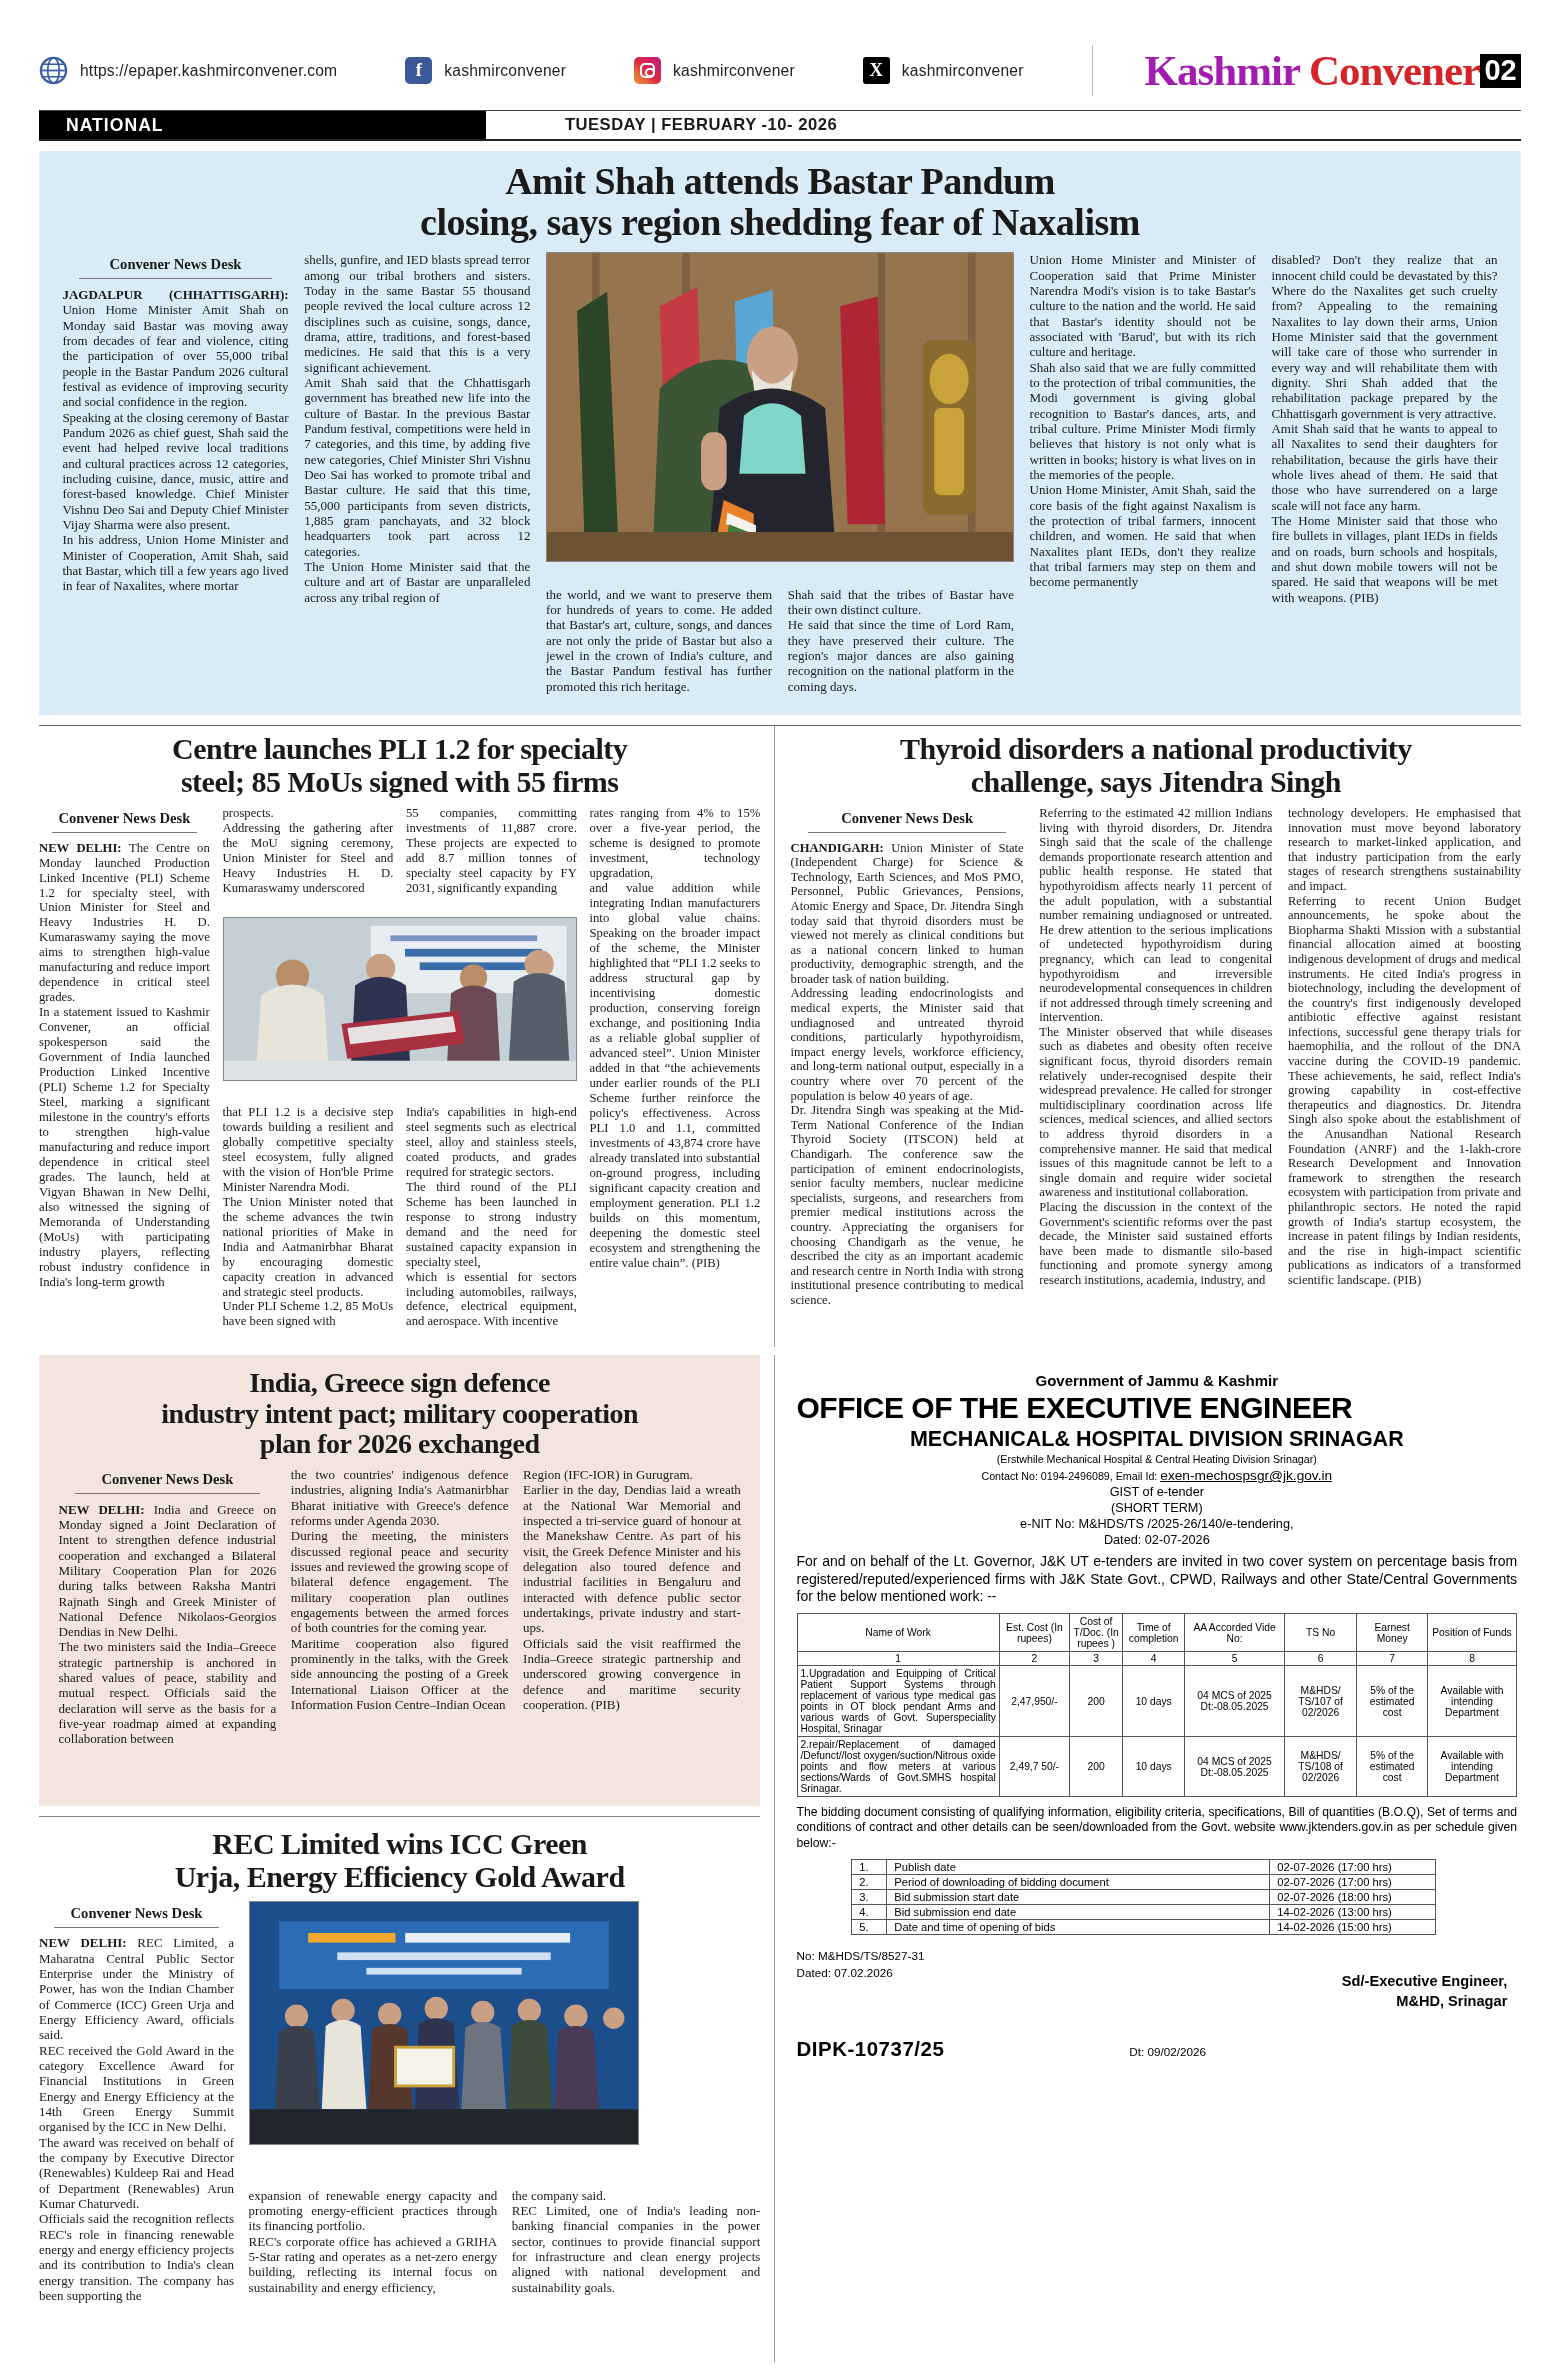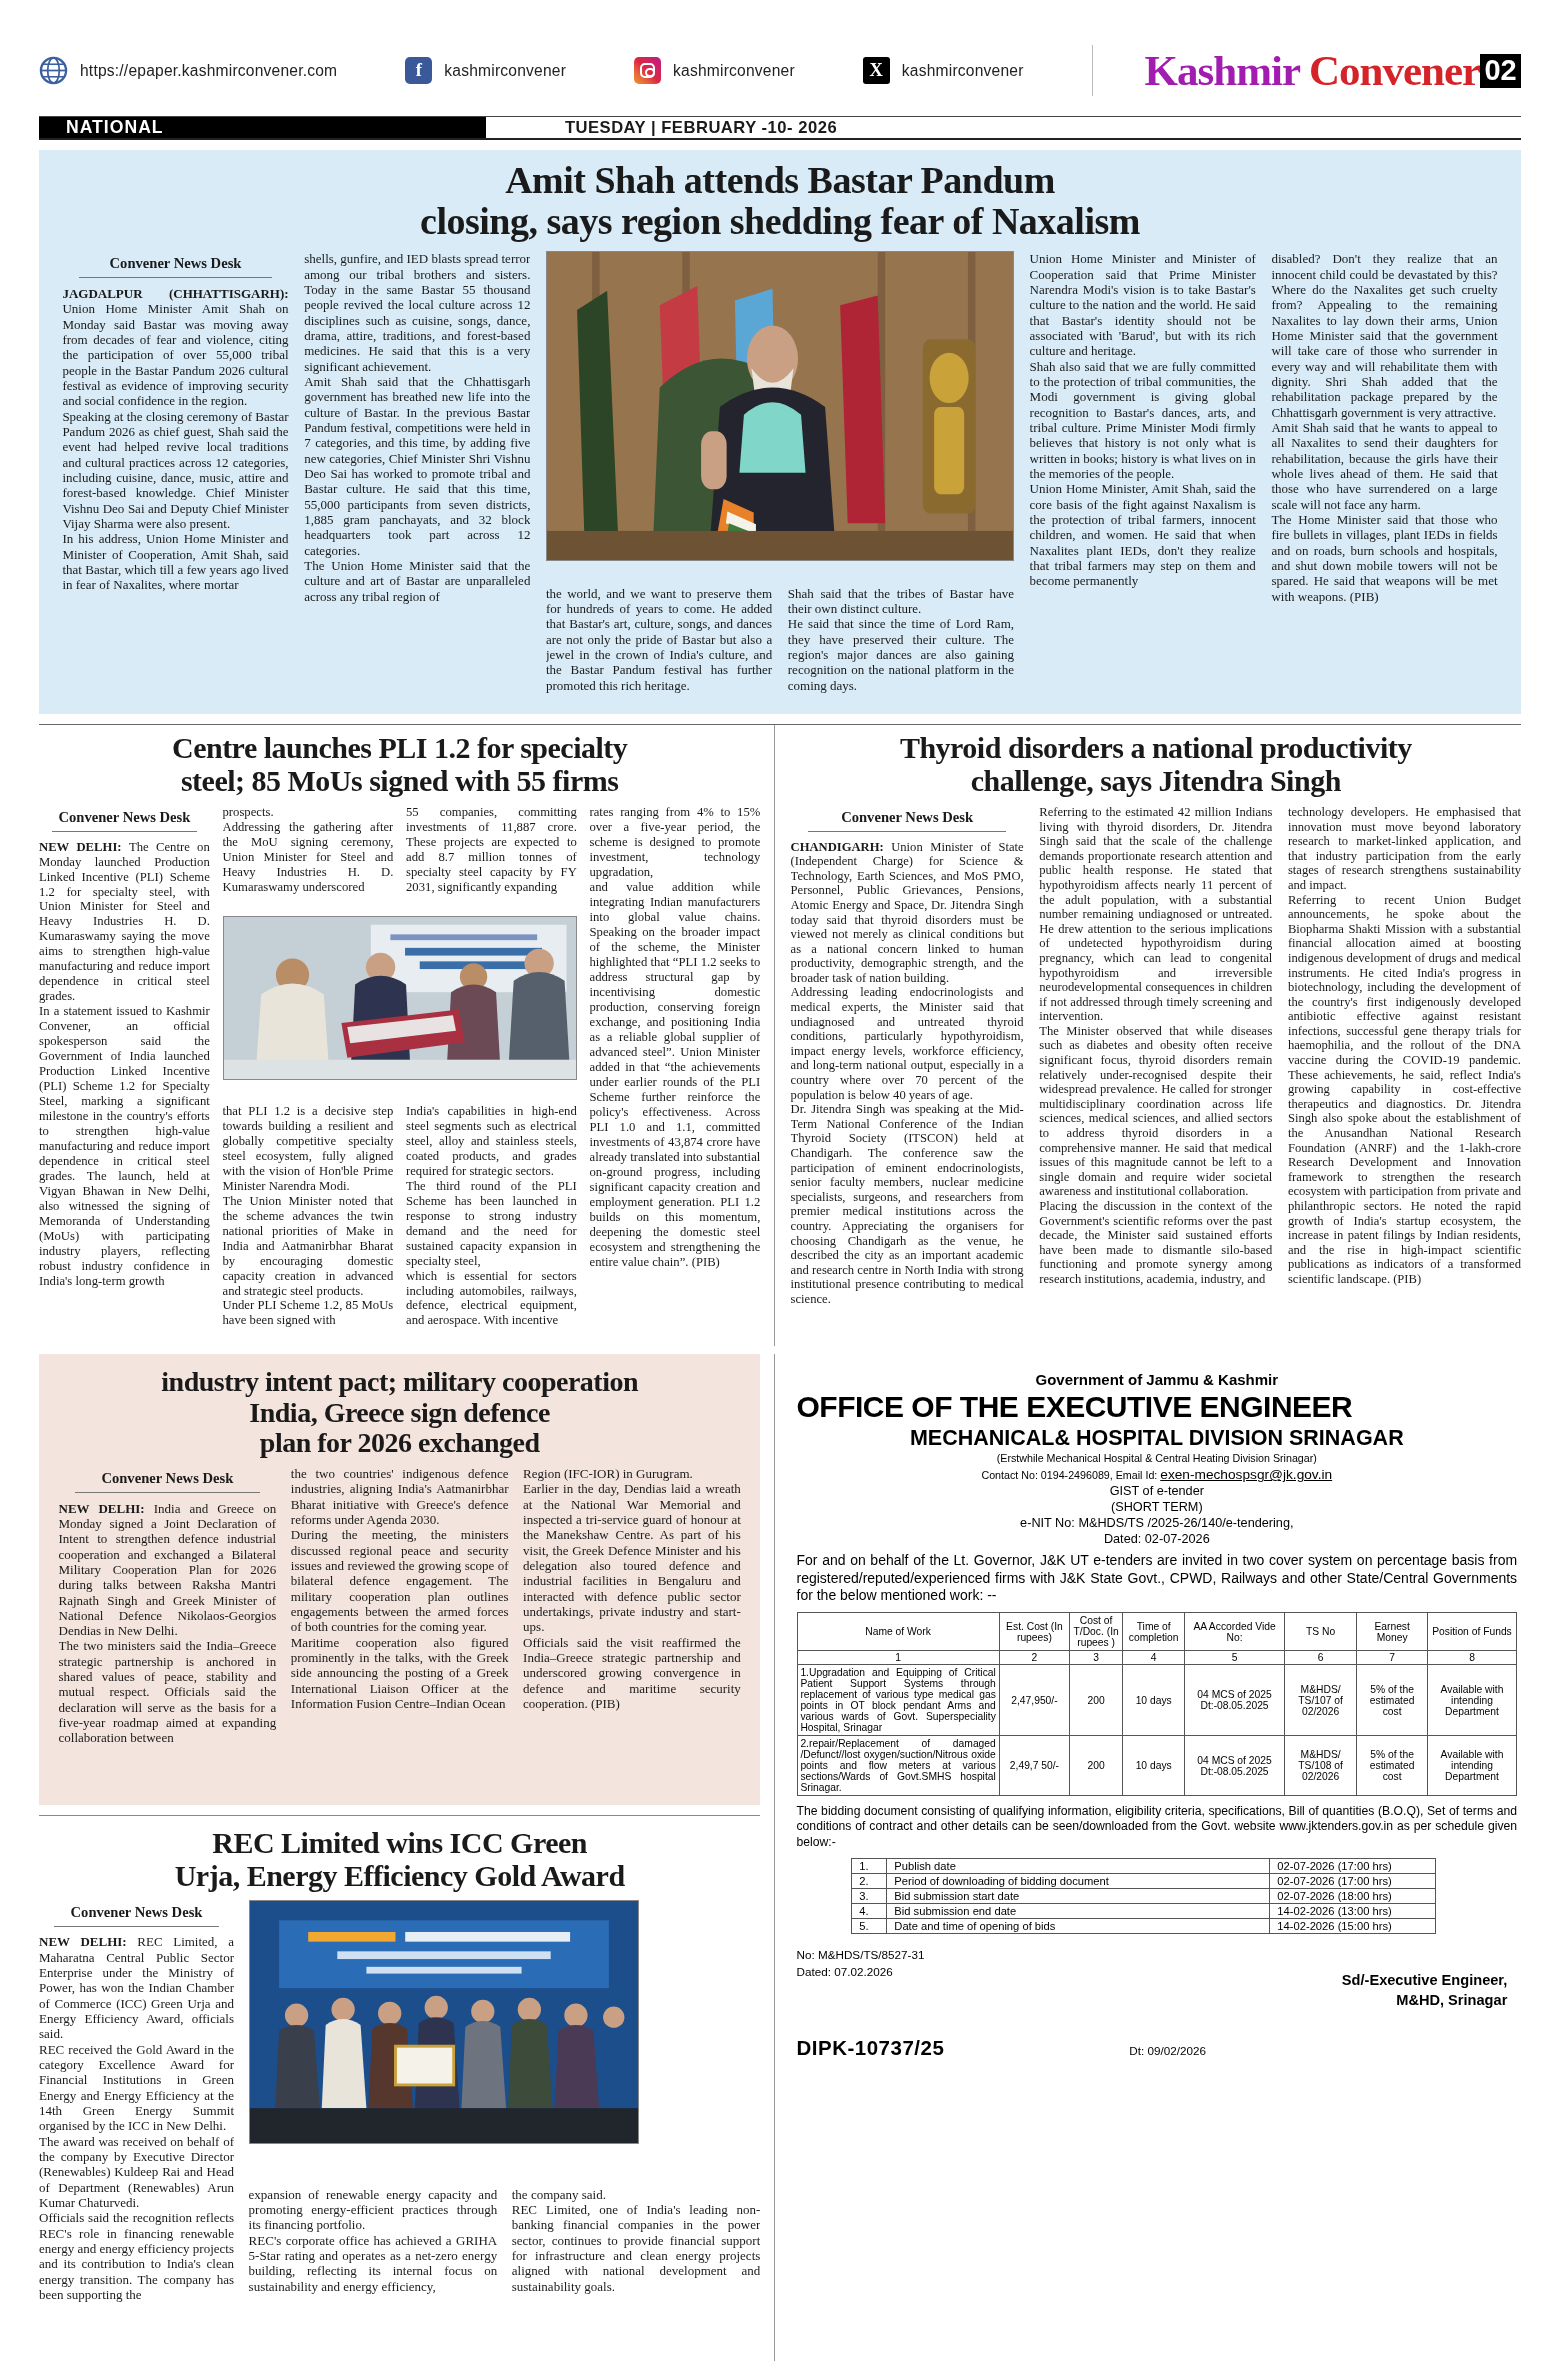--- a/index.html
+++ b/index.html
@@ -17,21 +17,21 @@
   .fb { background:#3b5998; font-family:"Liberation Serif",serif; }
   .ig { background:linear-gradient(45deg,#f09433,#e6683c,#dc2743,#cc2366,#bc1888); }
   .ig-inner { width:15.6px; height:15.6px; border:2px solid #fff; border-radius:4.9px; position:relative; }
   .ig-inner:after { content:""; position:absolute; left:2.9px; top:2.9px; width:5.9px; height:5.9px; border:2px solid #fff; border-radius:50%; }
   .xx { background:#000; border-radius:2.9px; font-family:"Liberation Serif",serif; }
   .soc-divider { width:1px; height:51px; background:#bbb; margin-right:23.4px; }
   .logo { font-family:"Liberation Serif",serif; font-weight:bold; font-size:43px; letter-spacing:-1px; white-space:nowrap; margin-left:29px; }
   .logo .k { color:#a21caf; } .logo .c { color:#d42329; }
   .pageno { margin-left:auto; background:#000; color:#fff; font-family:"Liberation Sans",sans-serif;
             font-weight:bold; font-size:29px; width:68px; height:34px; display:flex; align-items:center; justify-content:center; }
-  .sectionrow { display:flex; align-items:stretch; border-top:1px solid #444; border-bottom:2px solid #222; height:24px; margin-top:16px; }
+  .sectionrow { display:flex; align-items:stretch; border-top:1px solid #444; border-bottom:2px solid #222; height:31px; margin-top:10px; }
   .national { background:#000; color:#fff; font-family:"Liberation Sans",sans-serif; font-weight:bold;
               font-size:17.6px; letter-spacing:1px; width:447px; display:flex; align-items:center; padding-left:27px; }
   .dateline-bar { flex:1; display:flex; align-items:center; justify-content:center; font-family:"Liberation Sans",sans-serif;
                   font-weight:bold; font-size:16.6px; letter-spacing:0.5px; margin-right:605px; }
 
   
   .headline { text-align:center; font-weight:bold; line-height:1.08; letter-spacing:-0.5px; }
   .byline-block { text-align:center; font-weight:bold; font-size:14.6px; padding-top:3.9px; }
   .byline-rule { width:85%; height:1px; background:#777; margin:4.9px auto 7.8px auto; }
   .coltext { font-size:13px; line-height:1.18; text-align:justify; white-space:pre-line; overflow:hidden; }
@@ -273,22 +273,22 @@
 Referring to recent Union Budget announcements, he spoke about the Biopharma Shakti Mission with a substantial financial allocation aimed at boosting indigenous development of drugs and medical instruments. He cited India's progress in biotechnology, including the development of the country's first indigenously developed antibiotic effective against resistant infections, successful gene therapy trials for haemophilia, and the rollout of the DNA vaccine during the COVID-19 pandemic. These achievements, he said, reflect India's growing capability in cost-effective therapeutics and diagnostics. Dr. Jitendra Singh also spoke about the establishment of the Anusandhan National Research Foundation (ANRF) and the 1-lakh-crore Research Development and Innovation framework to strengthen the research ecosystem with participation from private and philanthropic sectors. He noted the rapid growth of India's startup ecosystem, the increase in patent filings by Indian residents, and the rise in high-impact scientific publications as indicators of a transformed scientific landscape. (PIB)</div>
       </div>
     </section>
   </div>
 
   <div class="band3">
     <div class="band3-left">
 
       <section class="greece">
         <div class="headline">
+          <div>India, Greece sign defence</div>
           <div>industry intent pact; military cooperation</div>
-          <div>India, Greece sign defence</div>
           <div>plan for 2026 exchanged</div>
         </div>
         <div class="greece-body">
           <div>
             <div class="byline-block">Convener News Desk</div>
             <div class="byline-rule"></div>
             <div class="coltext"><b class="dl">NEW DELHI: </b><span>India and Greece on Monday signed a Joint Declaration of Intent to strengthen defence industrial cooperation and exchanged a Bilateral Military Cooperation Plan for 2026 during talks between Raksha Mantri Rajnath Singh and Greek Minister of National Defence Nikolaos-Georgios Dendias in New Delhi.
 The two ministers said the India–Greece strategic partnership is anchored in shared values of peace, stability and mutual respect. Officials said the declaration will serve as the basis for a five-year roadmap aimed at expanding collaboration between</span></div>
           </div>
           <div class="coltext">the two countries' indigenous defence industries, aligning India's Aatmanirbhar Bharat initiative with Greece's defence reforms under Agenda 2030.

